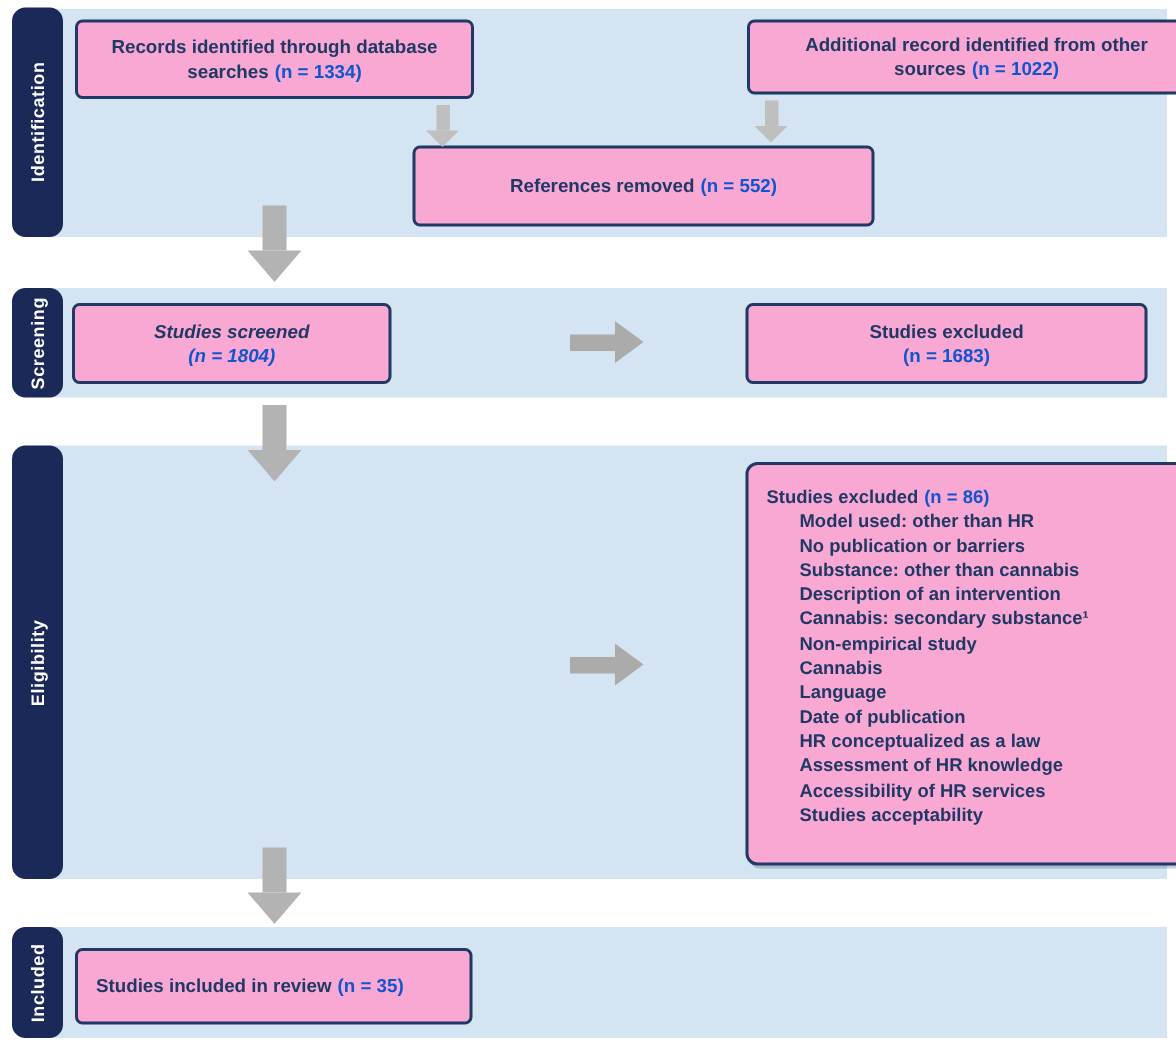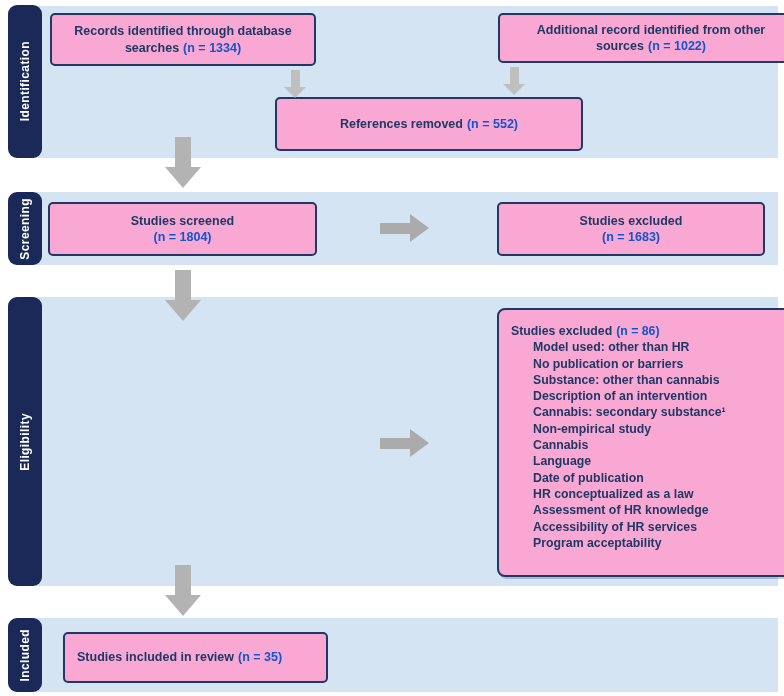--- a/index.html
+++ b/index.html
@@ -34,26 +34,26 @@
     align-items:center; justify-content:center; text-align:center;
     box-sizing:border-box; padding:3px 6px;
   }
   .n { color:#1155CC; }
   .n-inline { margin-left:4px; }
   .n-block { display:block; }
 
   #box-records    { left:50px;  top:13px;  width:266px; height:53px; }
   #box-additional { left:498px; top:13px;  width:306px; height:50px; }
   #box-refs       { left:275px; top:97px;  width:308px; height:54px; }
-  #box-screened   { left:48px;  top:202px; width:269px; height:54px; }
+  #box-screened   { left:48px;  top:202px; width:213px; height:54px;font-style:italic; }
   #box-excluded1  { left:497px; top:202px; width:268px; height:54px; }
   #box-fulltext   { left:50px;  top:417px; width:268px; height:53px; }
   #box-included   { left:50px;  top:632px; width:265px; height:51px;
                     align-items:flex-start; justify-content:center;
-                    text-align:left; padding-left:12px;margin-left:13px; }
+                    text-align:left; padding-left:12px; }
   #box-included .row { display:block; }
 
   #box-excluded86 {
     left:497px; top:308px; width:320px; height:269px; border-radius:8px;
     align-items:flex-start; justify-content:flex-start; text-align:left;
     padding:13px 6px 6px 12px; font-size:12.3px; line-height:16.3px;
     box-shadow:2px 2px 0 rgba(31,56,100,0.25);
   }
   .reason { padding-left:22px; }
 
@@ -126,21 +126,21 @@
     <div class="reason">Substance: other than cannabis</div>
     <div class="reason">Description of an intervention</div>
     <div class="reason">Cannabis: secondary substance¹</div>
     <div class="reason">Non-empirical study</div>
     <div class="reason">Cannabis</div>
     <div class="reason">Language</div>
     <div class="reason">Date of publication</div>
     <div class="reason">HR conceptualized as a law</div>
     <div class="reason">Assessment of HR knowledge</div>
     <div class="reason">Accessibility of HR services</div>
-    <div class="reason">Program acceptability</div>
+    <div class="reason">Studies acceptability</div>
   </div>
 
   <div class="fbox" id="box-included">
     <div class="row"><span>Studies included in review</span><span class="n n-inline">(n = 35)</span></div>
   </div>
 
   <div class="arrow-down arr-sm" id="arrow-a1">
     <div class="stem"></div>
     <div class="head"></div>
   </div>

